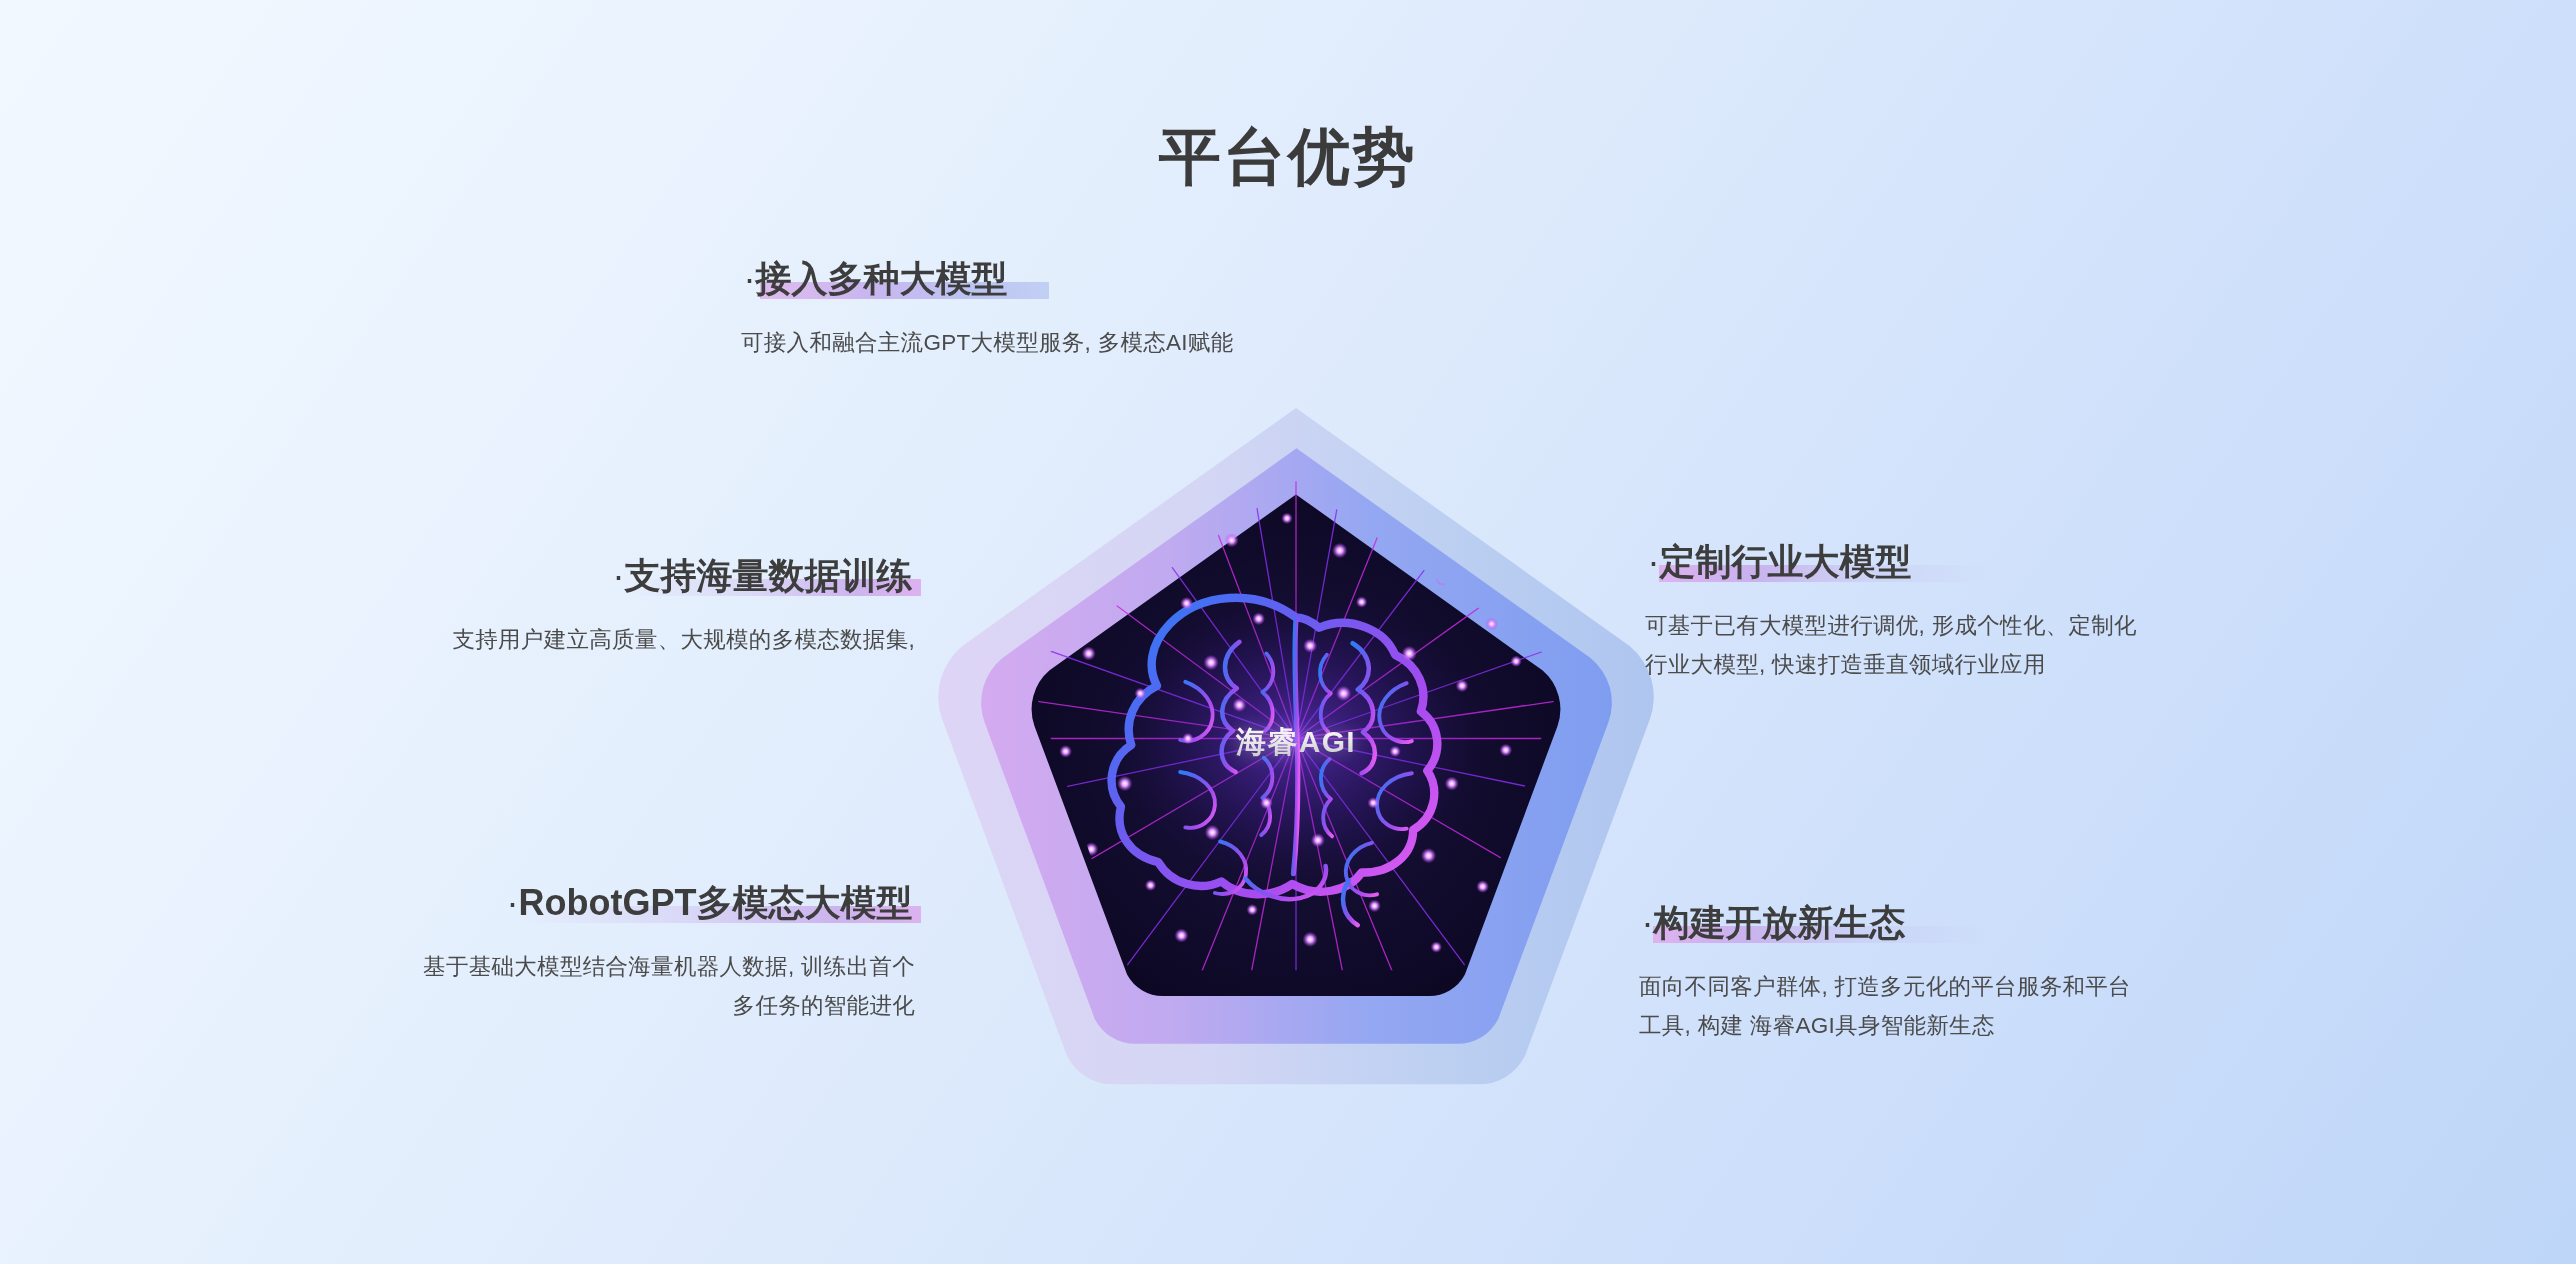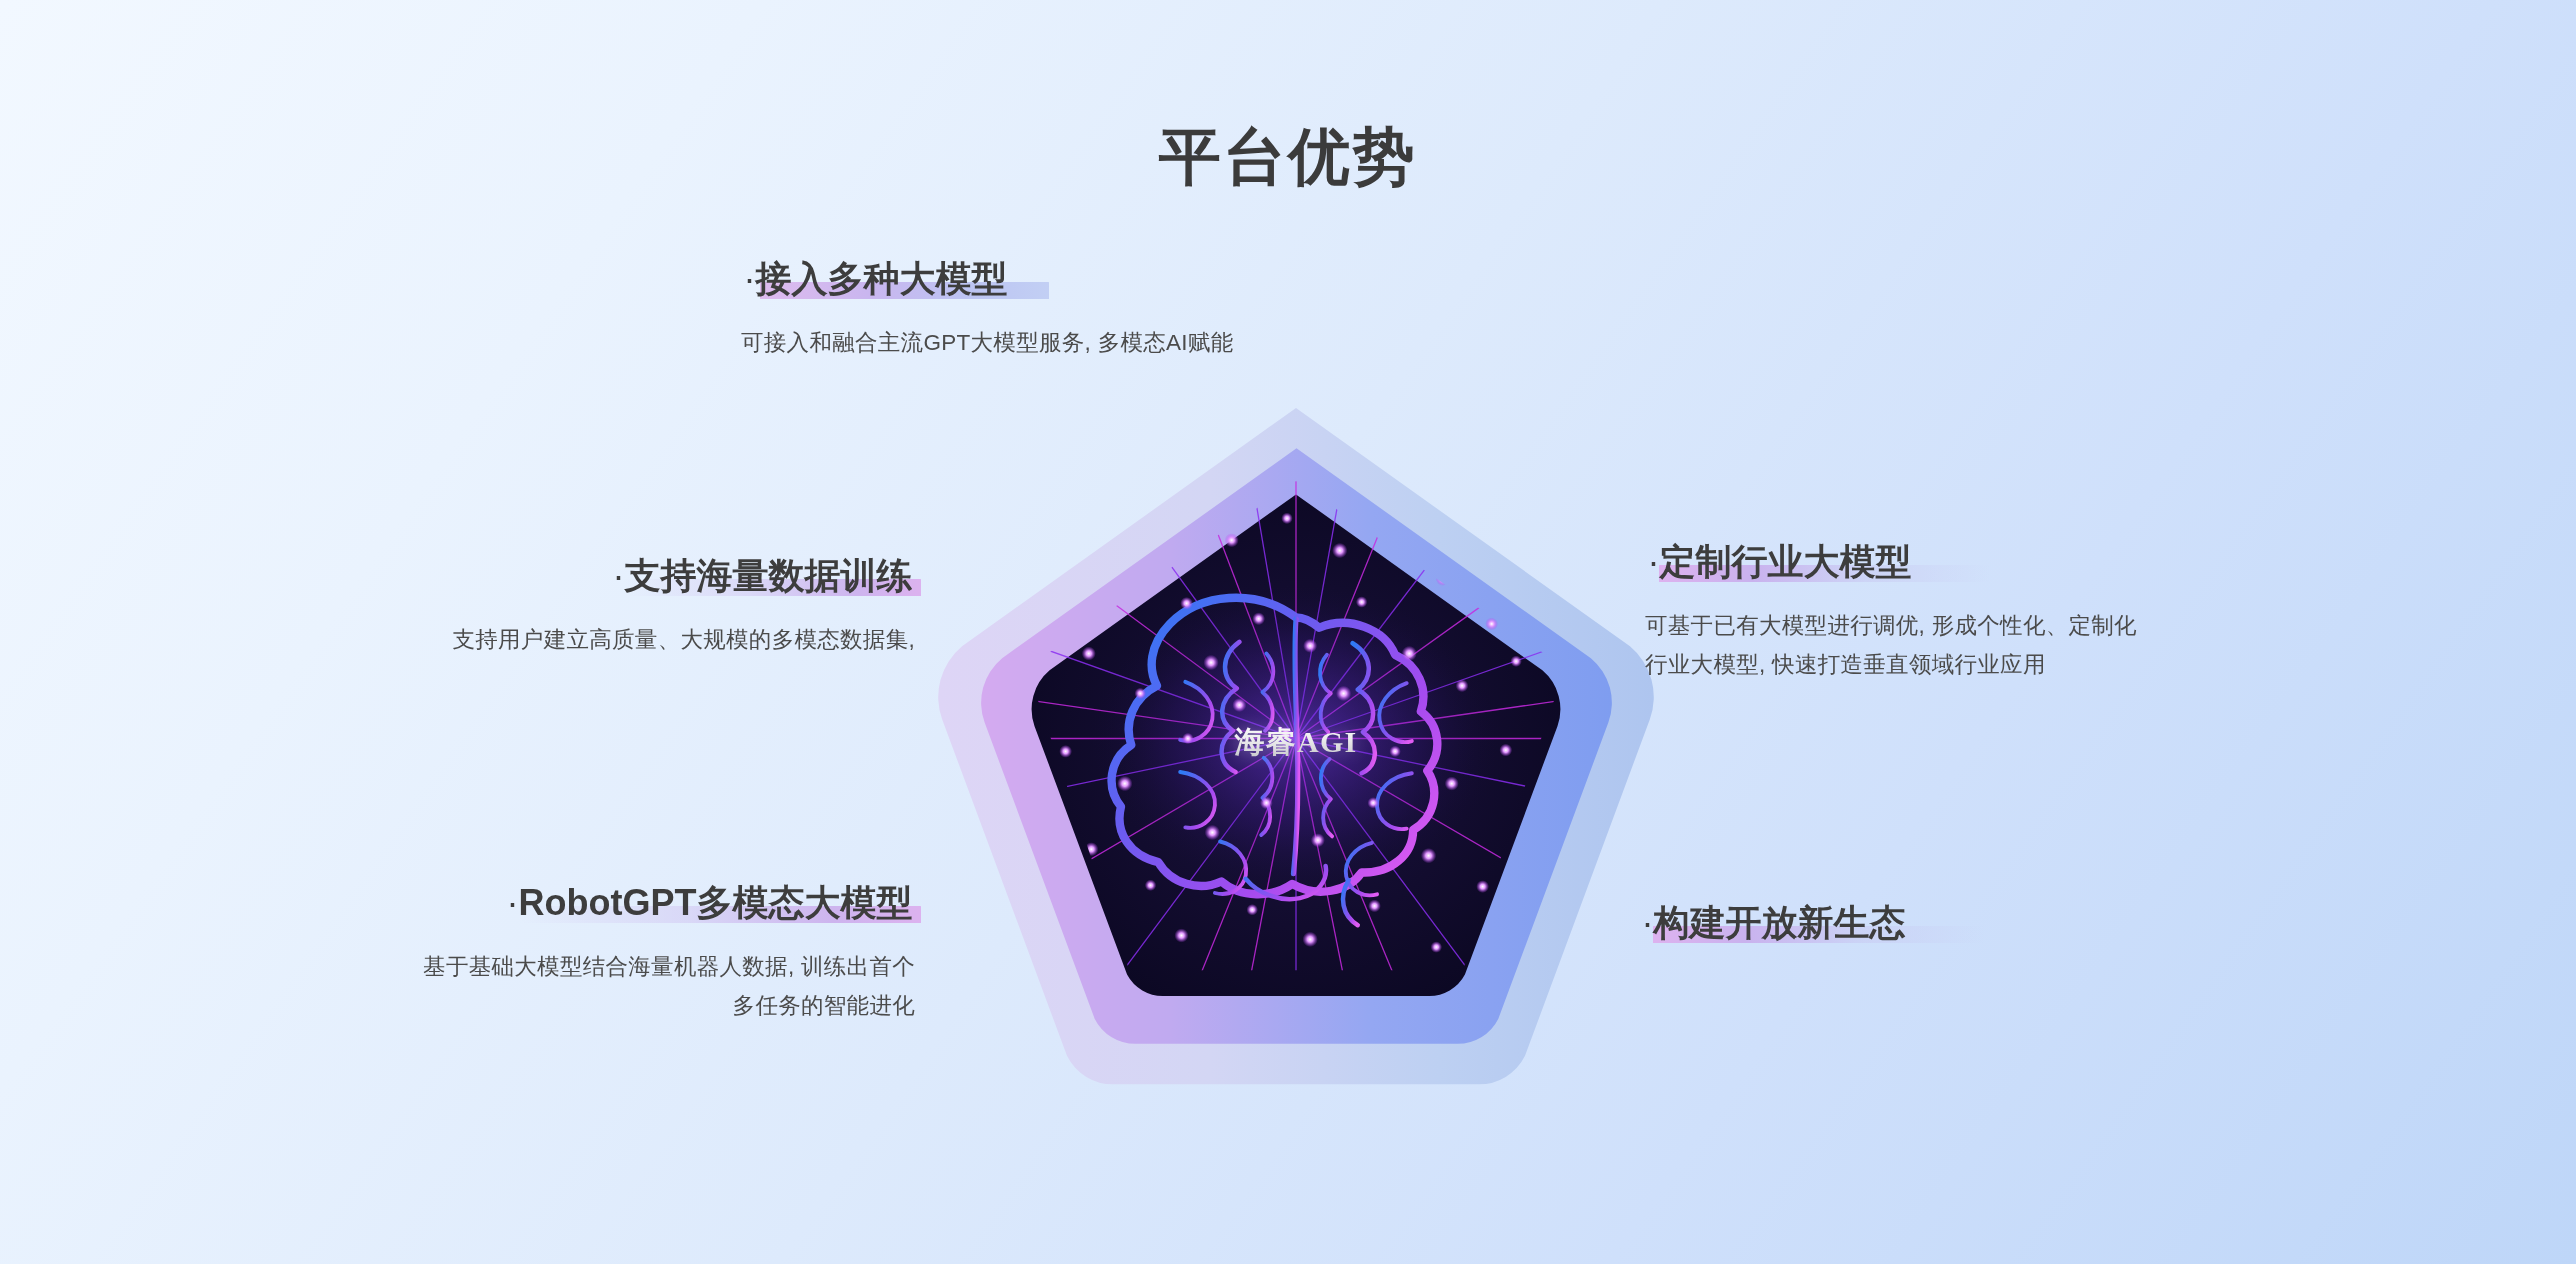--- a/index.html
+++ b/index.html
@@ -30,21 +30,20 @@
   #penta-outer{ left:0;   top:0;   width:734px; height:702px; }
   #penta-mid  { left:44px;top:43px;width:647px; height:618px; }
   #penta-inner{ left:98px;top:95px;width:538px; height:515px; }
 
   
   #brain-scene{
     position:absolute; left:98px; top:95px;
     width:538px; height:515px;
     clip-path:polygon(50% 0%,100% 36.3%,81% 95%,19% 95%,0% 36.3%);
     overflow:hidden;
-    font-family:Liberation Serif, serif;
   }
   #brain-scene svg{ position:absolute; inset:0; width:100%; height:100%; }
 
   #center-logo-text{
     position:absolute; left:0; top:241px; width:100%;
     text-align:center;
     font-size:30px; font-weight:700; letter-spacing:1.3px;
     background:linear-gradient(180deg,#ffffff 0%,#e8e8ea 45%,#b9b9bd 100%);
     -webkit-background-clip:text; background-clip:text; color:transparent;
     text-shadow:0 0 16.7px rgba(255,255,255,.35);
@@ -300,14 +299,18 @@
   <div class="fd">
     <div>可基于已有大模型进行调优, 形成个性化、定制化</div>
     <div>行业大模型, 快速打造垂直领域行业应用</div>
   </div>
 </div>
 
 <div class="feature align-left" id="feat-right-2">
   <div class="fh">
     <span class="bar bar-right"></span><span class="dot">·</span><span>构建开放新生态</span>
   </div>
+  <div class="fd">
+    <div>面向不同客户群体, 打造多元化的平台服务和平台</div>
+    <div>工具, 构建 海睿AGI具身智能新生态</div>
+  </div>
 </div>
 
 
 </body></html>

